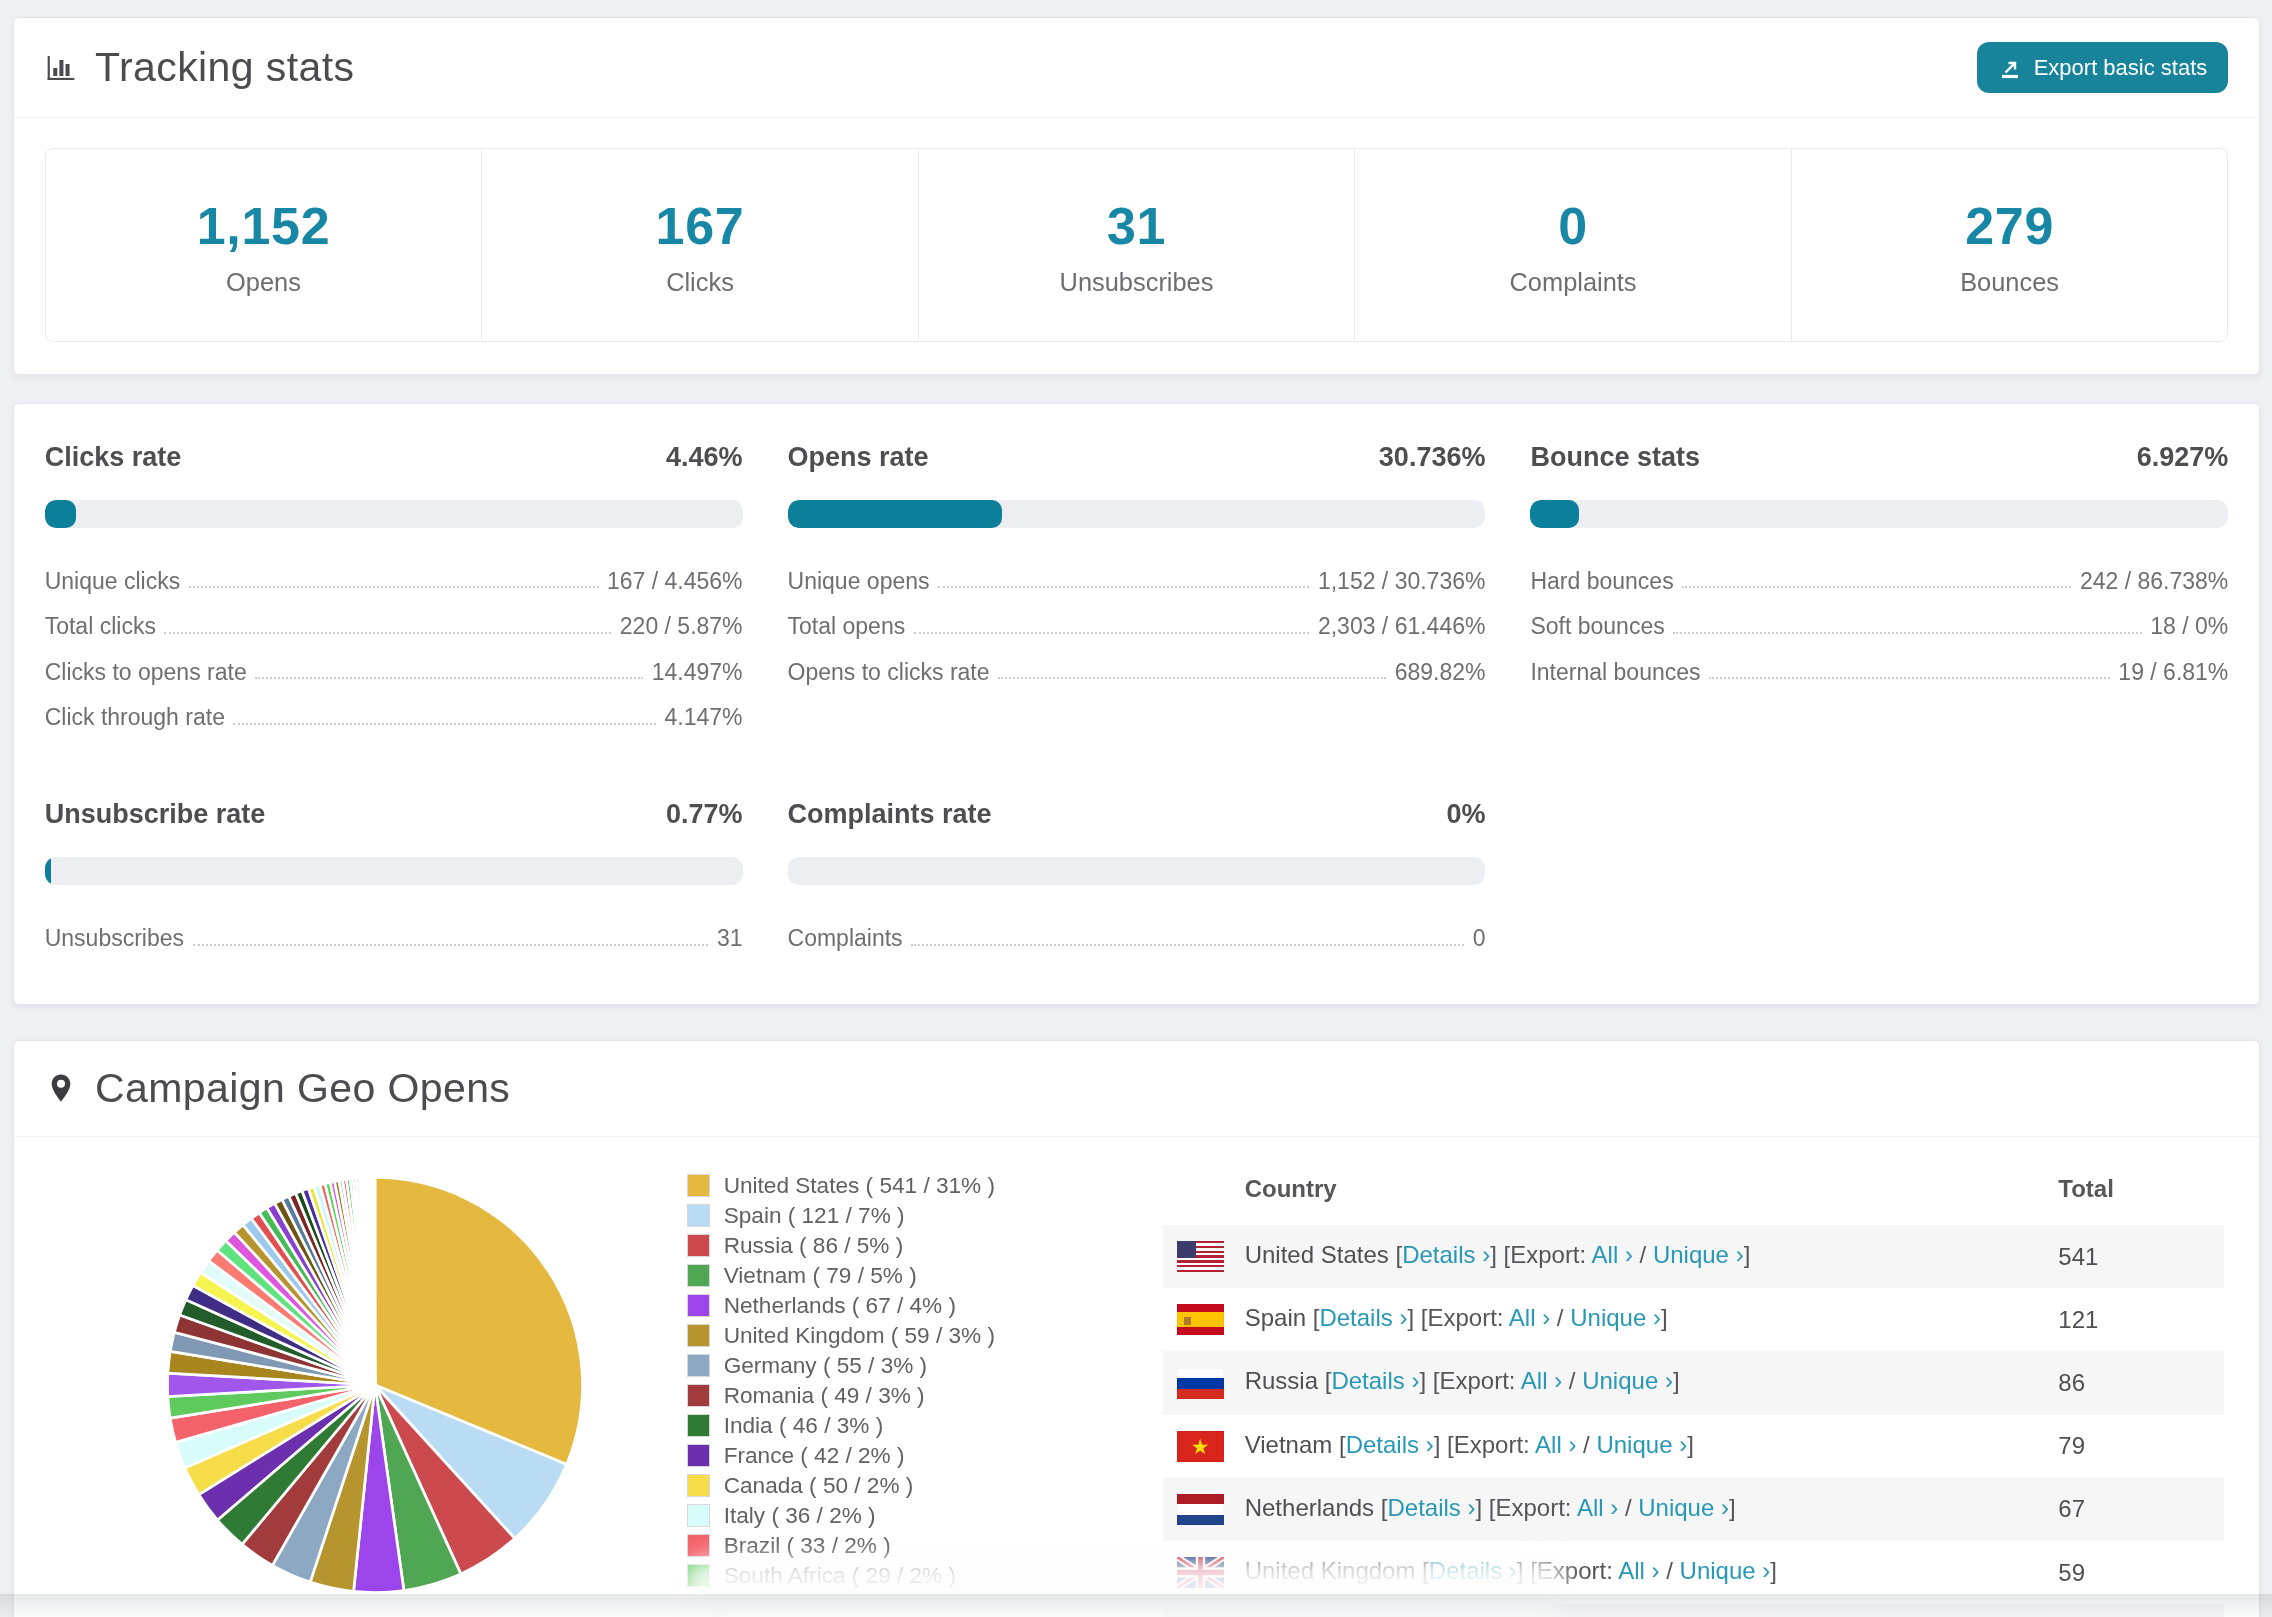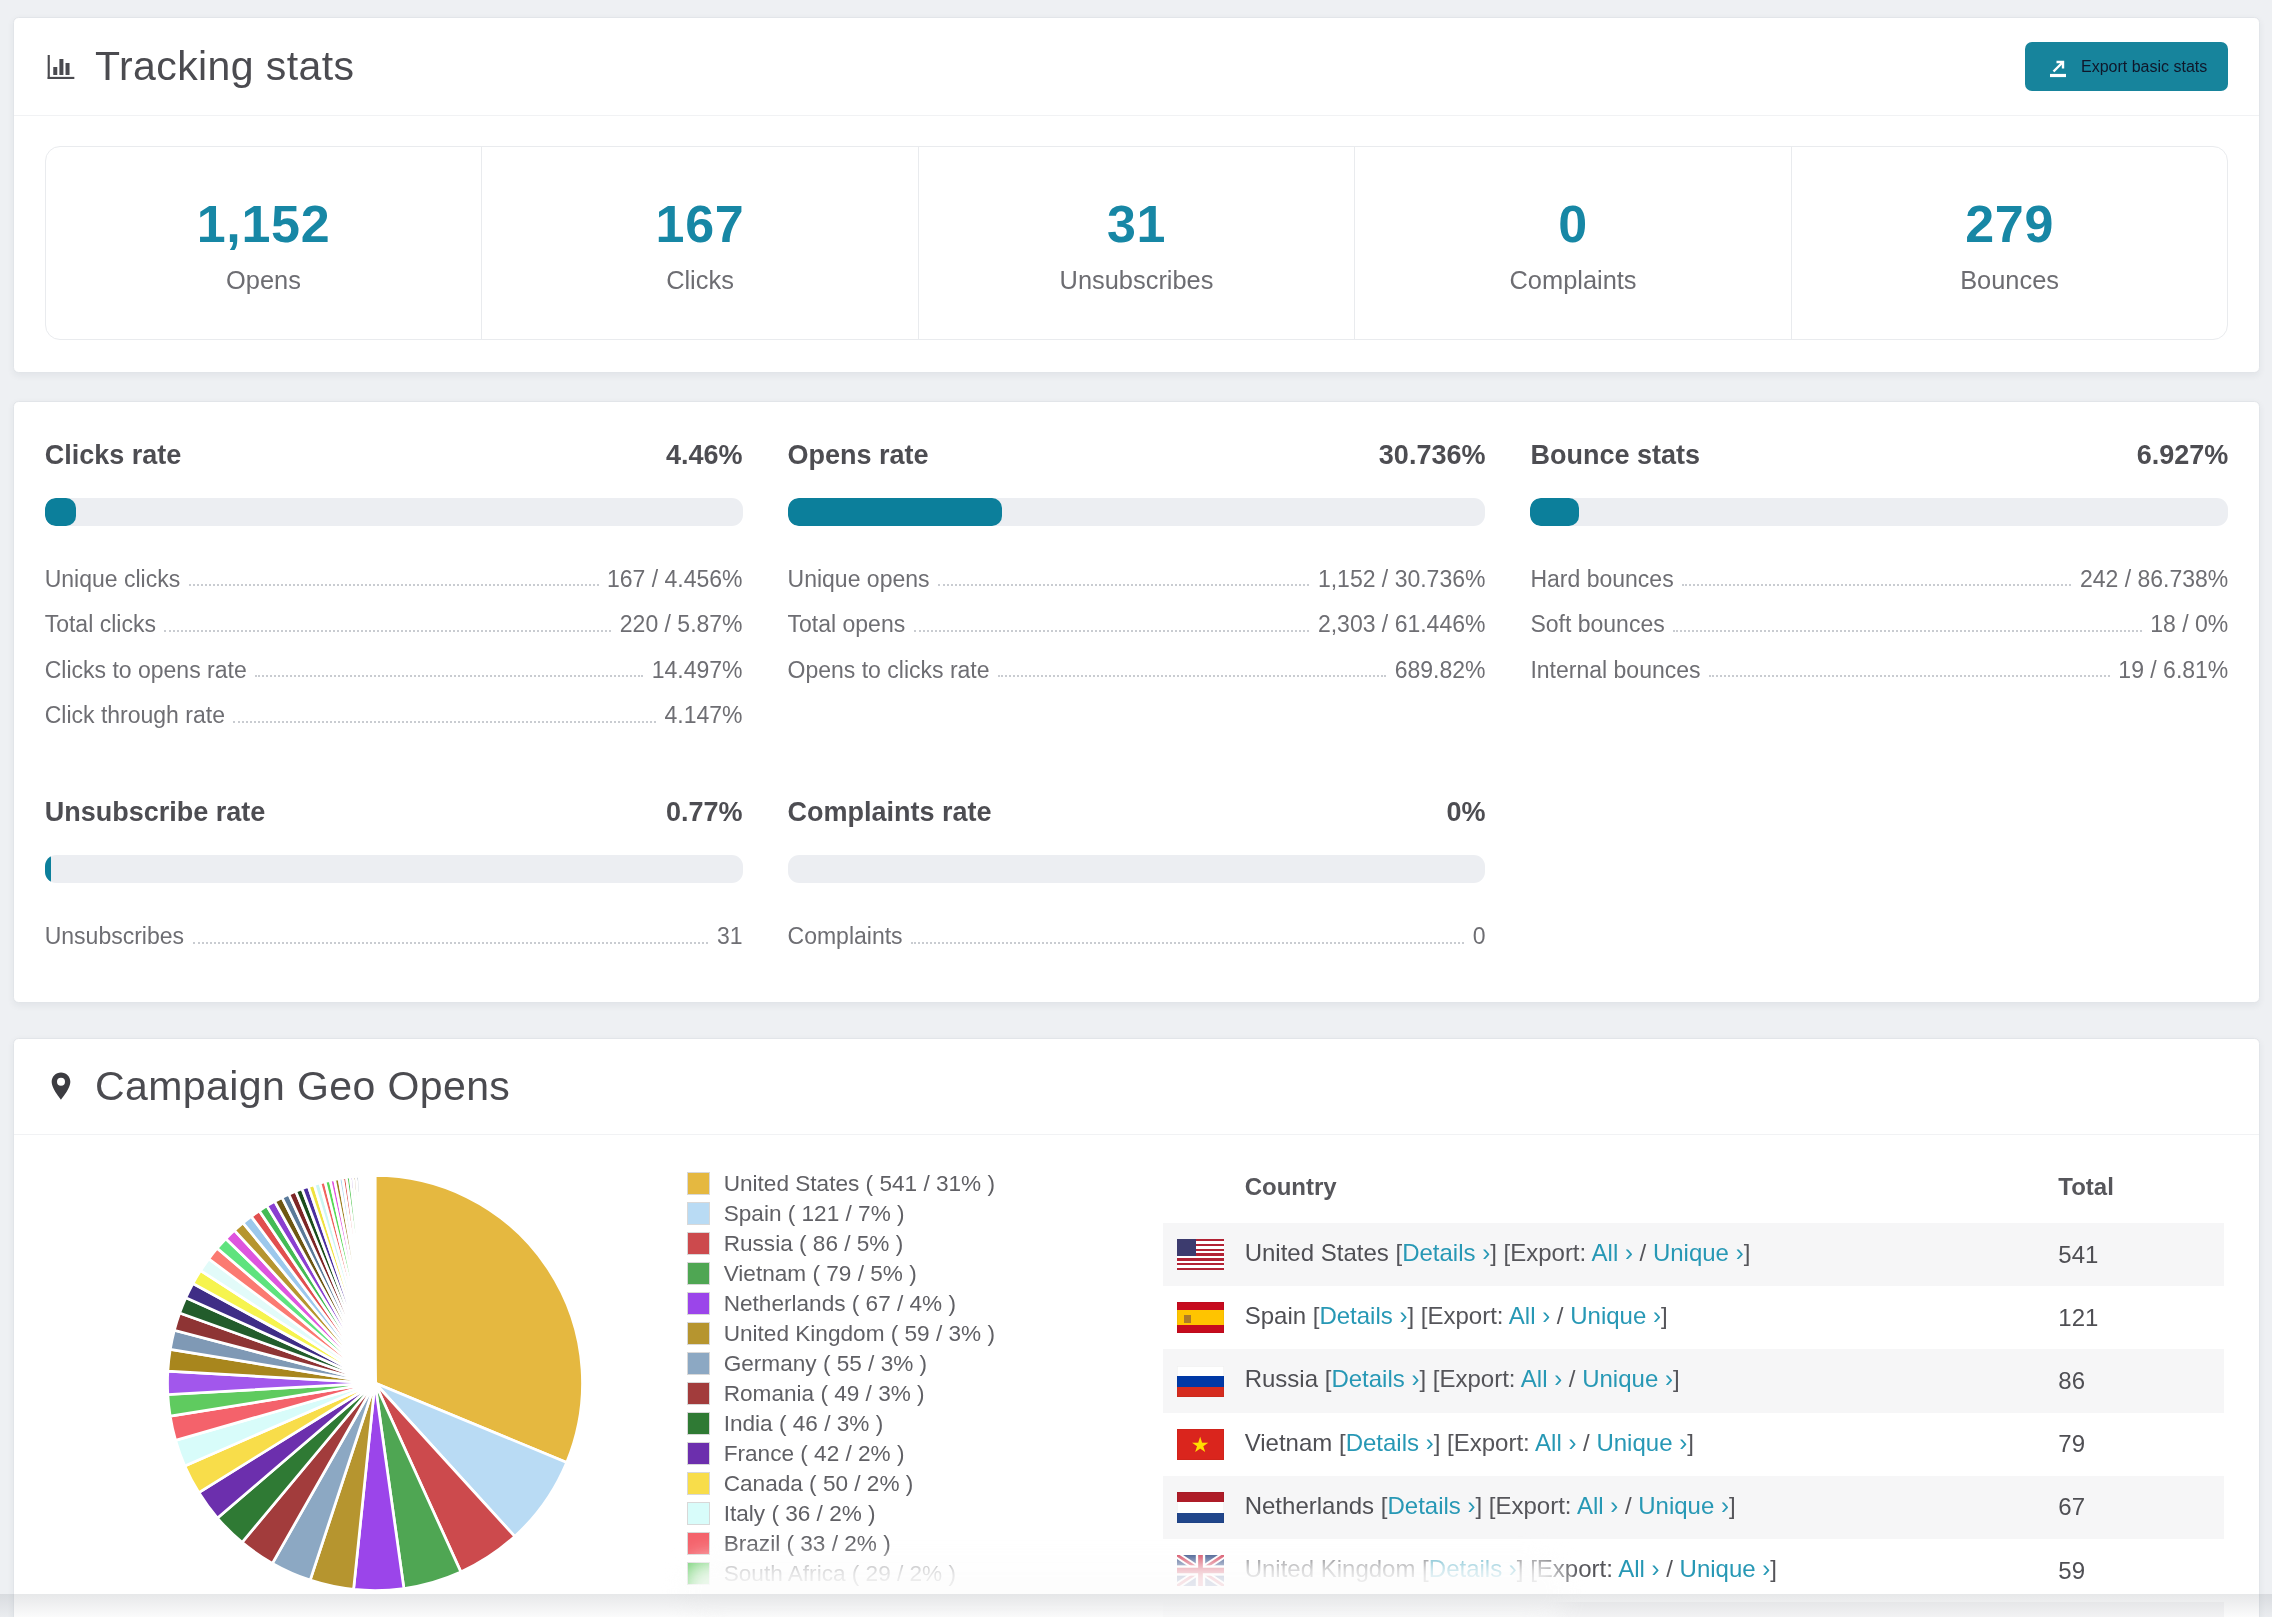--- a/index.html
+++ b/index.html
@@ -19,27 +19,27 @@
   .card-head{
     display:flex;align-items:center;justify-content:space-between;
     padding:24px 31px;border-bottom:1.4px solid #f1f2f4;
   }
   .head-left{display:flex;align-items:center;gap:18.4px;}
   .card-title{font-size:41px;font-weight:500;color:#4b4b50;letter-spacing:0.4px;}
   .head-icon{width:32px;height:32px;flex:0 0 auto;}
   
   .btn-export{
     display:flex;align-items:center;gap:11.3px;border:none;cursor:pointer;
-    background:var(--accent,#17849c);color:#0f172a;font-size:16px;
-    font-family:inherit;padding:12.7px 21px;border-radius:7px;font-weight:400;
+    background:var(--accent,#17849c);color:#ffffff;font-size:22px;
+    font-family:inherit;padding:12.7px 21px;border-radius:12px;font-weight:400;
   }
   .btn-export svg{width:24px;height:24px;}
   
   .stat-strip{
-    display:flex;margin:30px 31px 32px;border:1.4px solid #e9ebee;border-radius:15px;background:#fff;
+    display:flex;margin:30px 31px 32px;border:1.4px solid #e9ebee;border-radius:8px;background:#fff;
   }
   .stat-cell{flex:1 1 0;text-align:center;padding:47px 0 44px;border-left:1.4px solid #e9ebee;}
   .stat-cell:first-child{border-left:none;}
   .stat-num{font-size:52px;font-weight:700;color:var(--accent-num,#1787a5);letter-spacing:0.7px;}
   .stat-label{font-size:25.4px;color:#6d6d72;margin-top:11.3px;}
   
   .rates-grid{
     display:grid;grid-template-columns:repeat(3,1fr);
     column-gap:45px;row-gap:59px;
     padding:38px 31px 42px;

